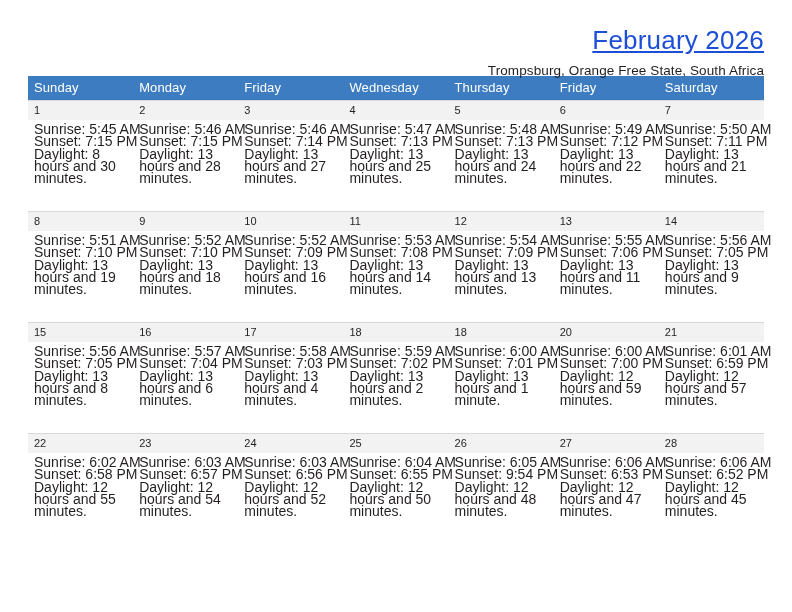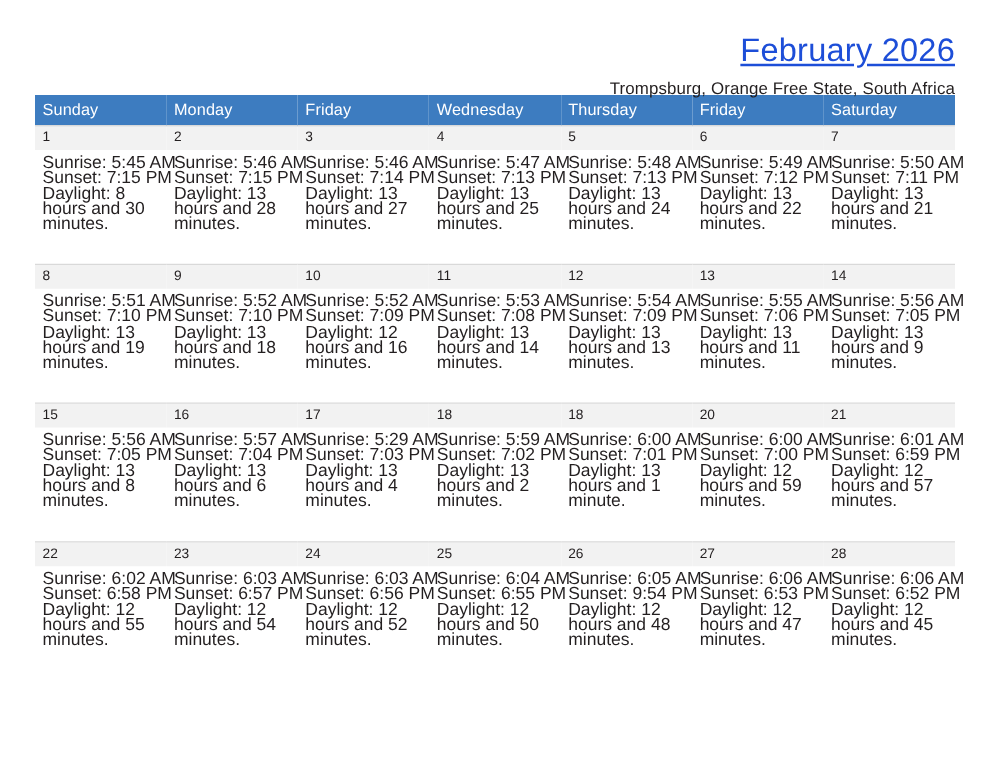--- a/index.html
+++ b/index.html
@@ -232,21 +232,21 @@
               <div>Sunrise: 5:52 AM</div>
               <div>Sunset: 7:10 PM</div>
               <div class="daylight-line">Daylight: 13 hours and 18 minutes.</div>
             </div>
           </td>
           <td>
             <div class="daynum">10</div>
             <div class="daylines">
               <div>Sunrise: 5:52 AM</div>
               <div>Sunset: 7:09 PM</div>
-              <div class="daylight-line">Daylight: 12 hours and 16 minutes.</div>
+              <div class="daylight-line">Daylight: 13 hours and 16 minutes.</div>
             </div>
           </td>
           <td>
             <div class="daynum">11</div>
             <div class="daylines">
               <div>Sunrise: 5:53 AM</div>
               <div>Sunset: 7:08 PM</div>
               <div class="daylight-line">Daylight: 13 hours and 14 minutes.</div>
             </div>
           </td>
@@ -288,21 +288,21 @@
             <div class="daynum">16</div>
             <div class="daylines">
               <div>Sunrise: 5:57 AM</div>
               <div>Sunset: 7:04 PM</div>
               <div class="daylight-line">Daylight: 13 hours and 6 minutes.</div>
             </div>
           </td>
           <td>
             <div class="daynum">17</div>
             <div class="daylines">
-              <div>Sunrise: 5:29 AM</div>
+              <div>Sunrise: 5:58 AM</div>
               <div>Sunset: 7:03 PM</div>
               <div class="daylight-line">Daylight: 13 hours and 4 minutes.</div>
             </div>
           </td>
           <td>
             <div class="daynum">18</div>
             <div class="daylines">
               <div>Sunrise: 5:59 AM</div>
               <div>Sunset: 7:02 PM</div>
               <div class="daylight-line">Daylight: 13 hours and 2 minutes.</div>

